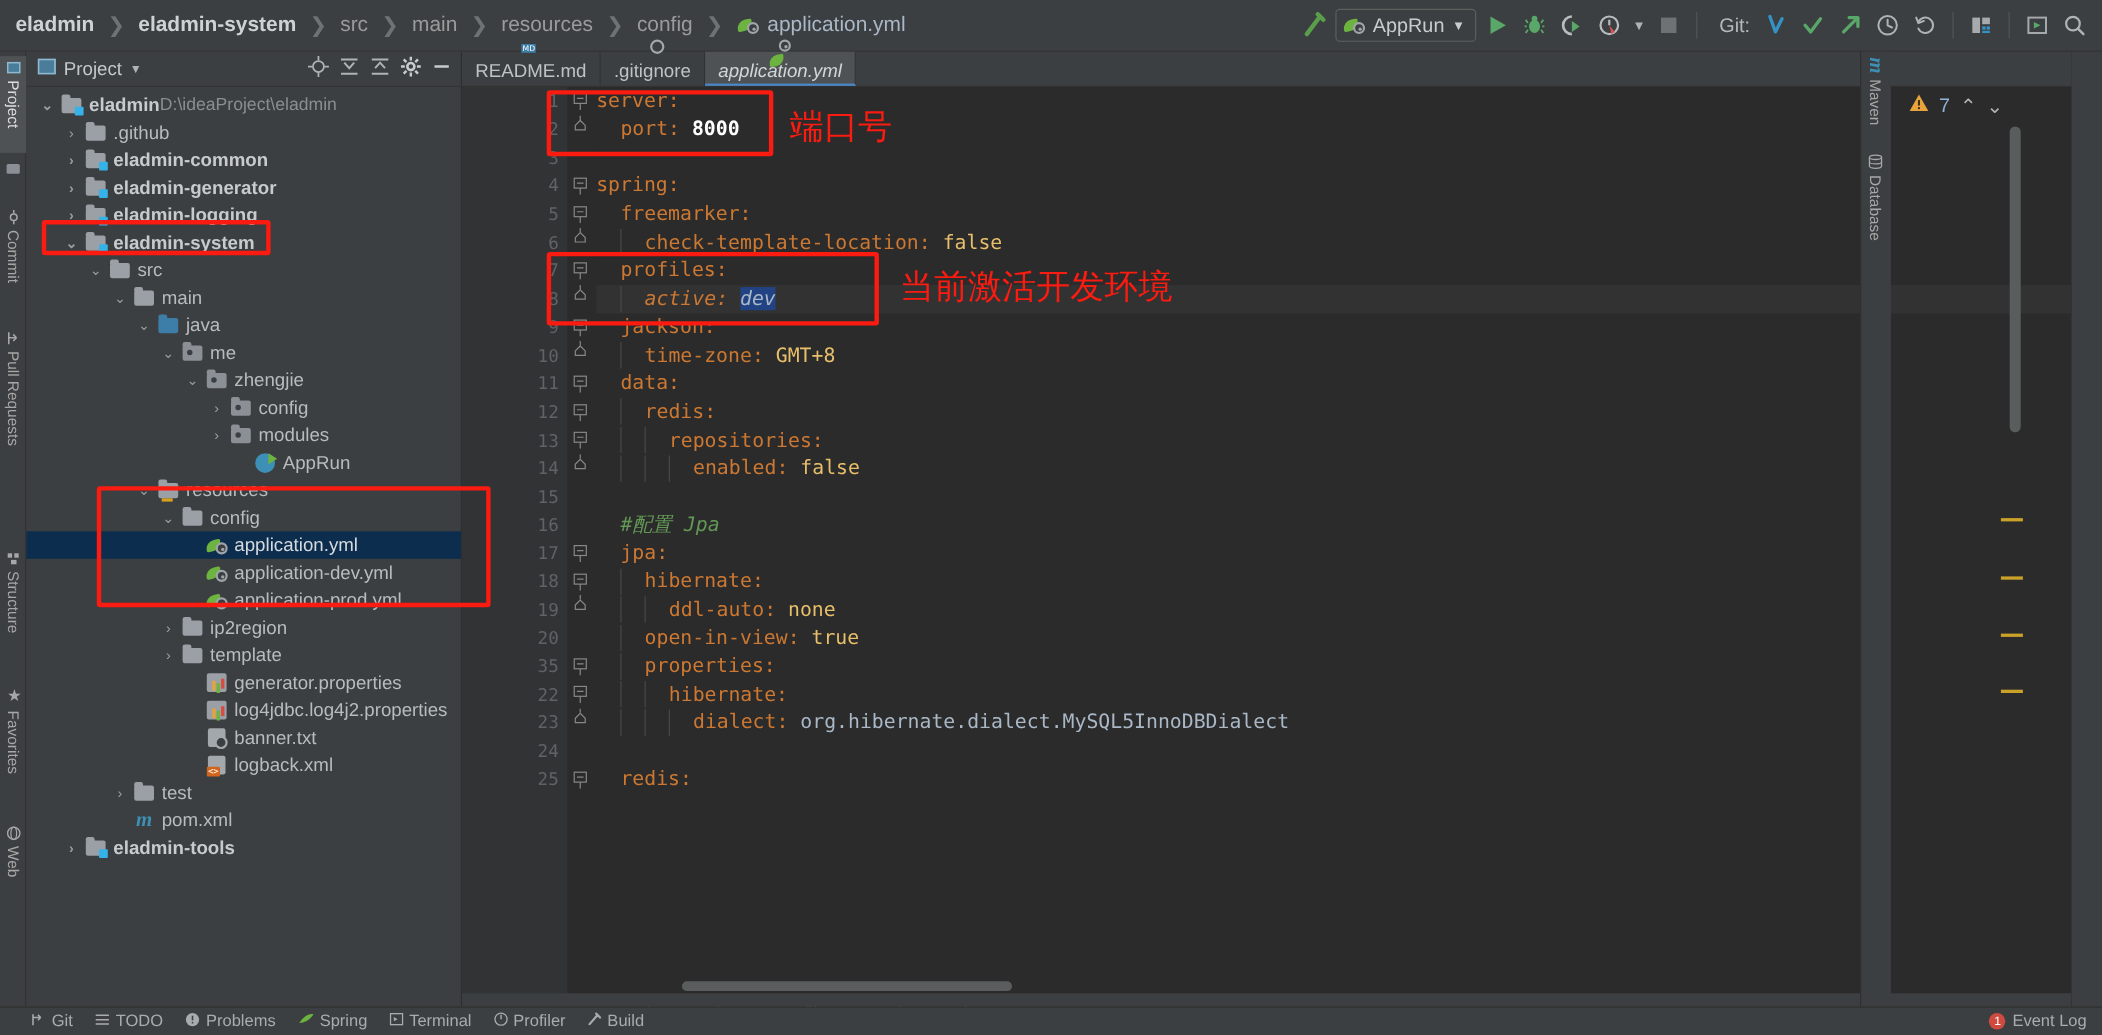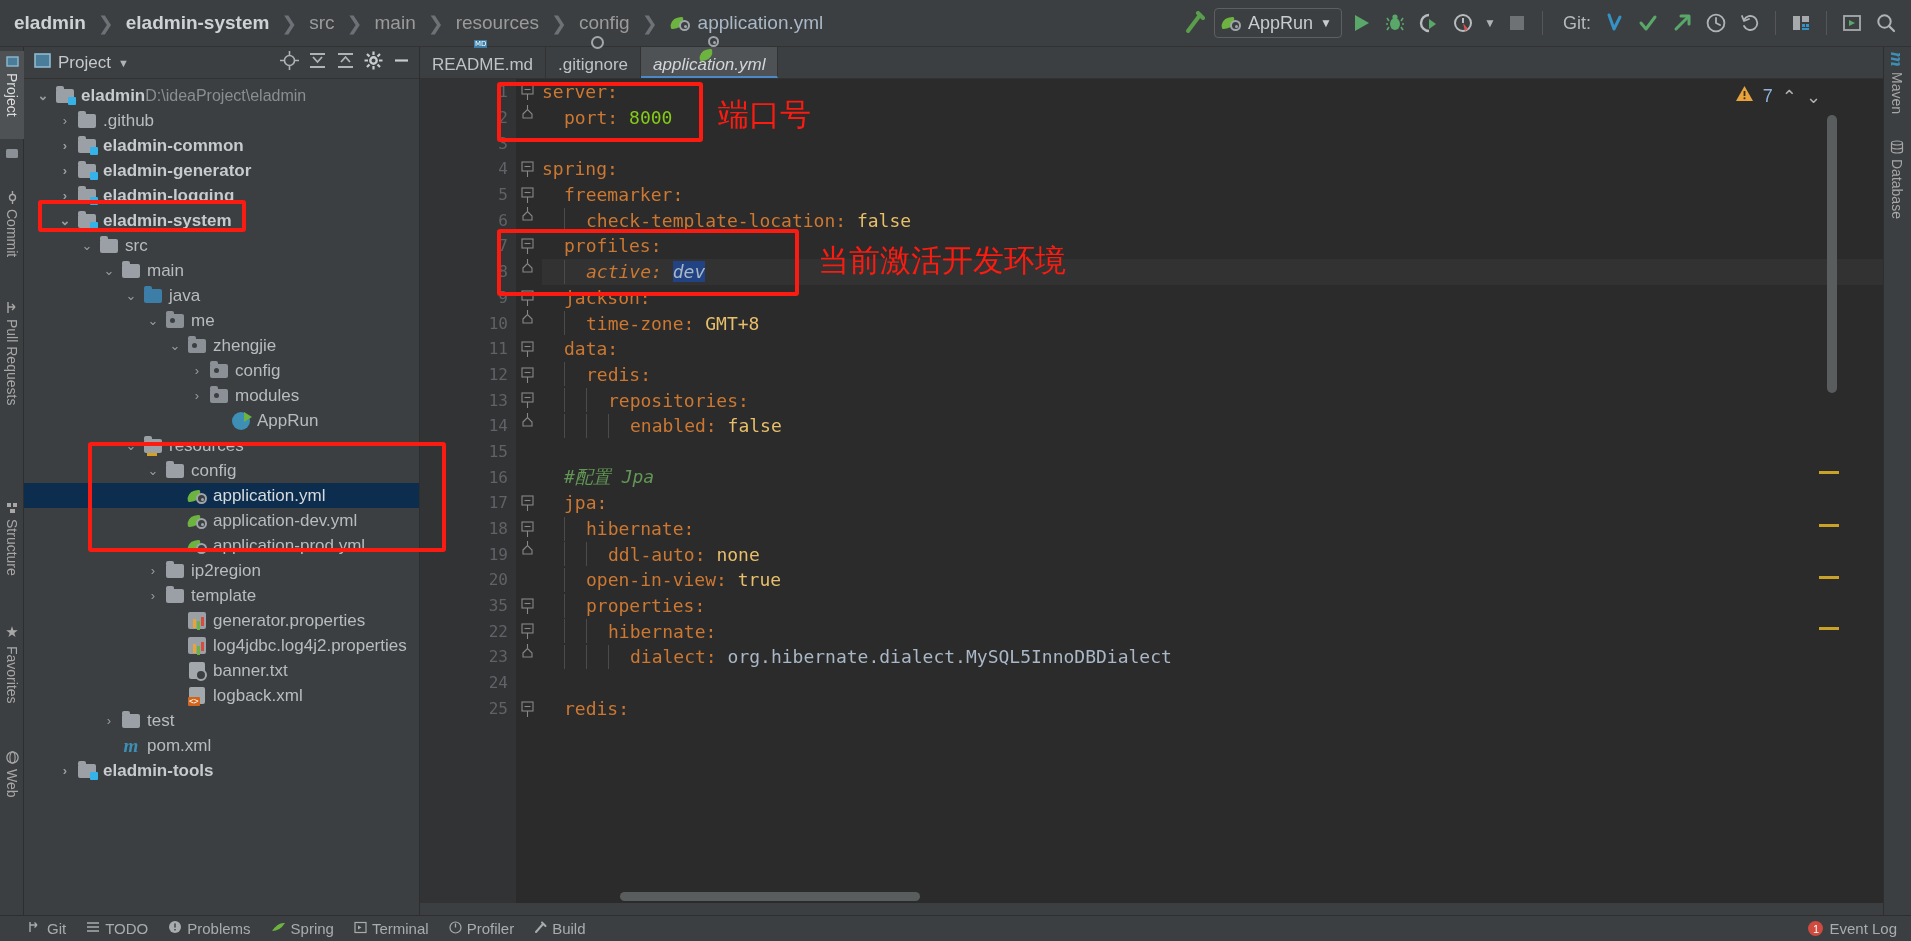--- a/index.html
+++ b/index.html
@@ -3,21 +3,21 @@
 <meta charset="utf-8">
 <style>
   * { box-sizing: border-box; margin: 0; padding: 0; }
   html, body {
     width: 1911px; height: 941px;
     background: #3c3f41;
     font-family: "Liberation Sans", sans-serif;
     overflow: hidden;
     color: #bbbbbb;
   }
-  .ide { position: relative; width: 1911px; height: 941px; background: #3c3f41; }
+  .ide { position: relative; width: 1719px; height: 941px; background: #3c3f41; }
 
   
   .topbar {
     position: absolute; top: 0; left: 0; width: 1911px; height: 47px;
     background: #3c3f41; display: flex; align-items: center;
     border-bottom: 1px solid #323232;
   }
   .breadcrumb { display: flex; align-items: center; padding-left: 12px; font-size: 19px; }
   .crumb { color: #a9b7c6; padding: 0 2px; white-space: nowrap; }
   .crumb.bold { font-weight: bold; color: #cfd2d4; }
@@ -97,21 +97,21 @@
     font-size: 16px; color: #606366;
   }
   .foldcol { position: absolute; top:0; left: 96px; width: 26px; height: 100%; background:#2b2b2b; }
   .codelines {
     position: absolute; top: 0; left: 122px; right: 0; height: 100%;
     font-family: "DejaVu Sans Mono", monospace; font-size: 18px;
   }
   .cline { height: 25.7px; display: flex; align-items: center; white-space: pre; }
   .cline.cur { background: #323232; font-style: italic; }
   .k { color: #cc7832; }
-  .num { color: #84cc16; }
+  .num { color: #ffffff; font-weight: bold; }
   .val { color: #e8bf6a; }
   .str { color: #a9b7c6; }
   .cmt { color: #629755; font-style: italic; }
   .sel-tok { background: #214283; color: #a9b7c6; }
 
   .warn-row {
     position: absolute; top: 6px; right: 62px; display: flex; align-items: center; gap: 9px;
     font-size: 18px; color: #8fb3d9; z-index: 6;
   }
   .scroll-track {

